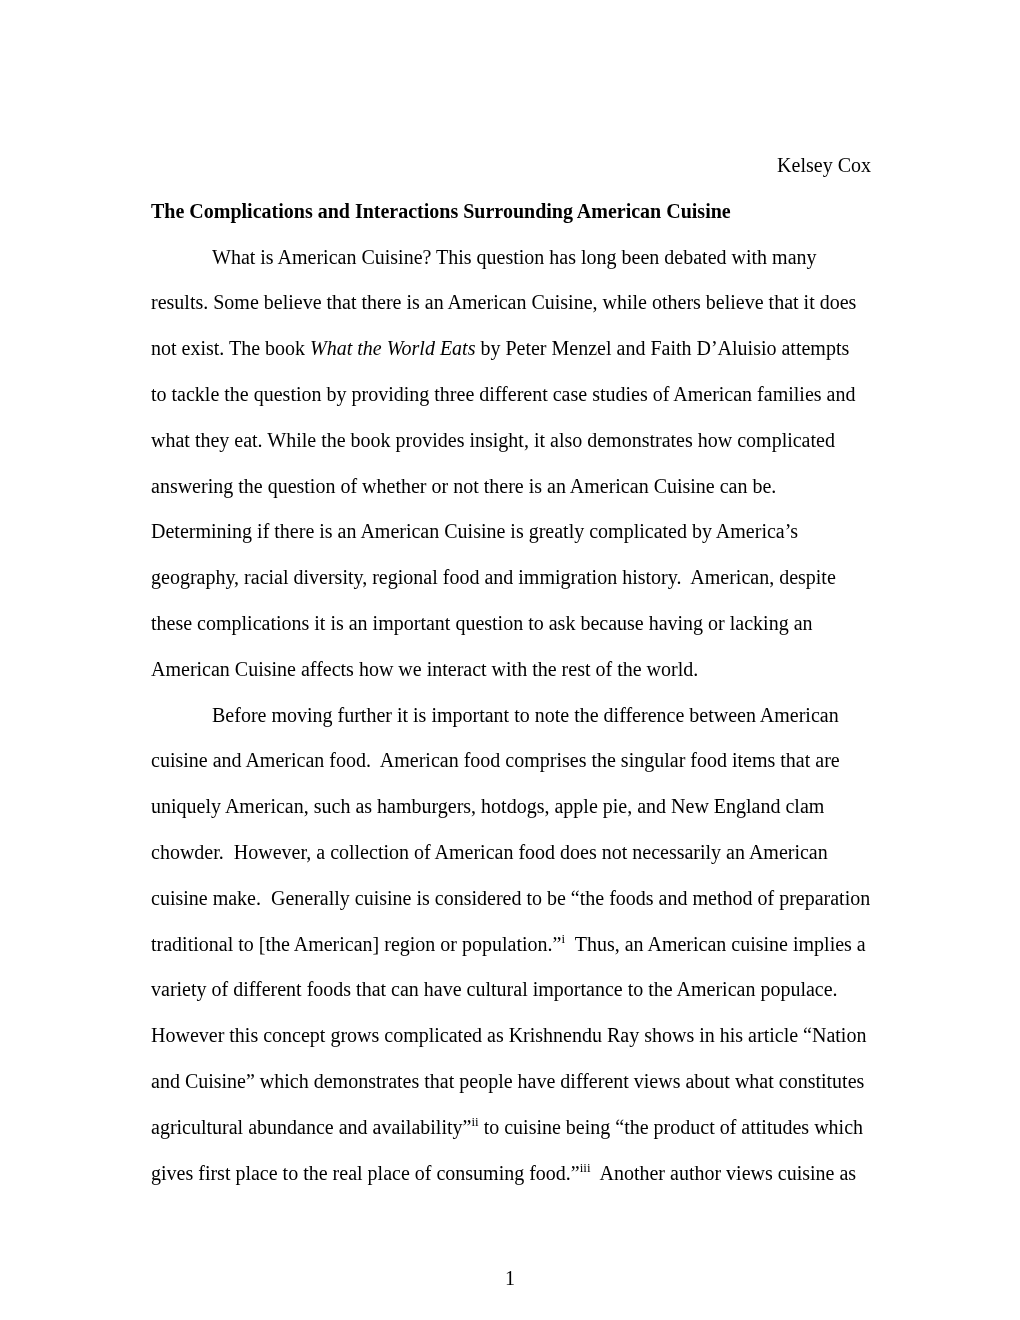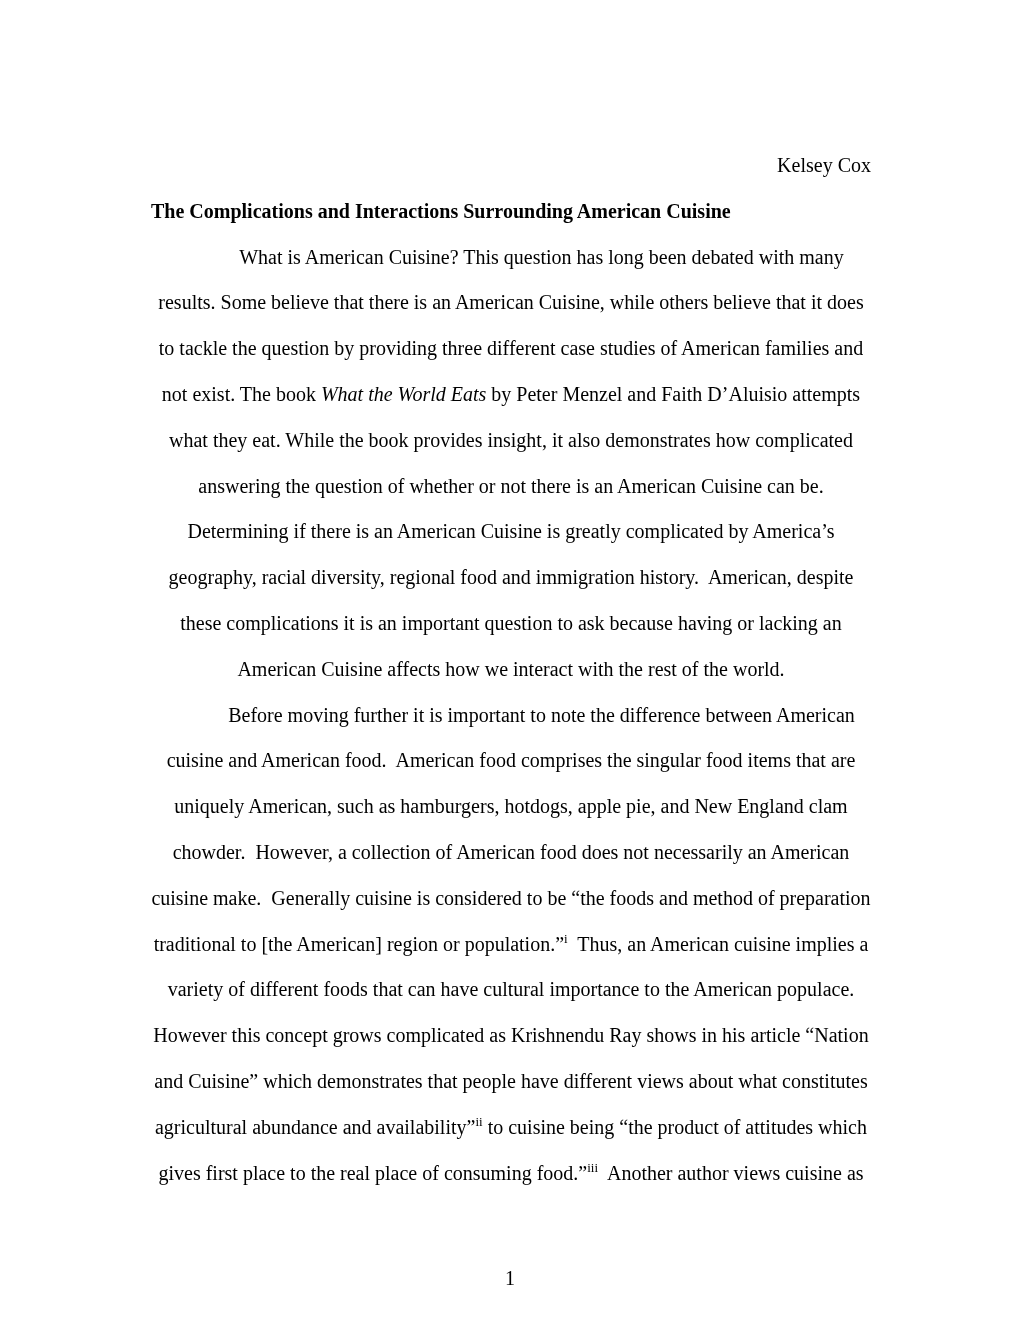--- a/index.html
+++ b/index.html
@@ -28,21 +28,21 @@
   .author-line {
     text-align: right;
     white-space: pre;
   }
   .title-line {
     font-weight: bold;
     white-space: pre;
   }
   .line {
     white-space: pre;
-    text-align: center;
+    text-align: left;
   }
   .line.indent {
     padding-left: 61px;
   }
   .seg-italic {
     font-style: italic;
   }
   .seg-sup {
     font-size: 13px;
     line-height: 0;
@@ -61,22 +61,22 @@
 </head>
 <body>
 
 <div class="page">
   <div class="content">
     <div class="author-line">Kelsey Cox</div>
     <div class="title-line">The Complications and Interactions Surrounding American Cuisine</div>
     <div id="body-lines">
         <div class="line indent"><span>What is American Cuisine? This question has long been debated with many</span></div>
         <div class="line"><span>results. Some believe that there is an American Cuisine, while others believe that it does</span></div>
+        <div class="line"><span>not exist. The book </span><span class="seg-italic">What the World Eats</span><span> by Peter Menzel and Faith D’Aluisio attempts</span></div>
         <div class="line"><span>to tackle the question by providing three different case studies of American families and</span></div>
-        <div class="line"><span>not exist. The book </span><span class="seg-italic">What the World Eats</span><span> by Peter Menzel and Faith D’Aluisio attempts</span></div>
         <div class="line"><span>what they eat. While the book provides insight, it also demonstrates how complicated</span></div>
         <div class="line"><span>answering the question of whether or not there is an American Cuisine can be.</span></div>
         <div class="line"><span>Determining if there is an American Cuisine is greatly complicated by America’s</span></div>
         <div class="line"><span>geography, racial diversity, regional food and immigration history.  American, despite</span></div>
         <div class="line"><span>these complications it is an important question to ask because having or lacking an</span></div>
         <div class="line"><span>American Cuisine affects how we interact with the rest of the world.</span></div>
         <div class="line indent"><span>Before moving further it is important to note the difference between American</span></div>
         <div class="line"><span>cuisine and American food.  American food comprises the singular food items that are</span></div>
         <div class="line"><span>uniquely American, such as hamburgers, hotdogs, apple pie, and New England clam</span></div>
         <div class="line"><span>chowder.  However, a collection of American food does not necessarily an American</span></div>

